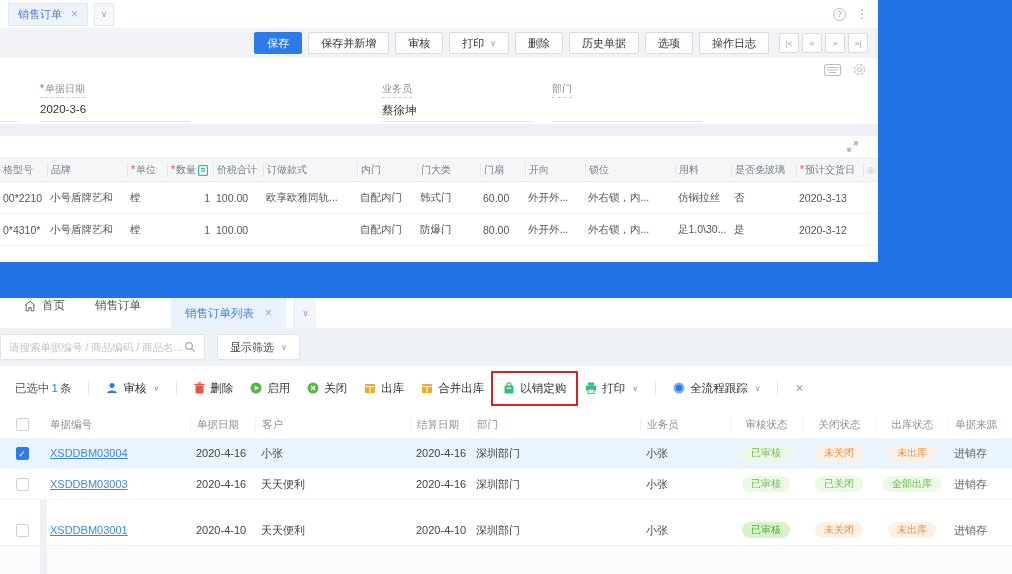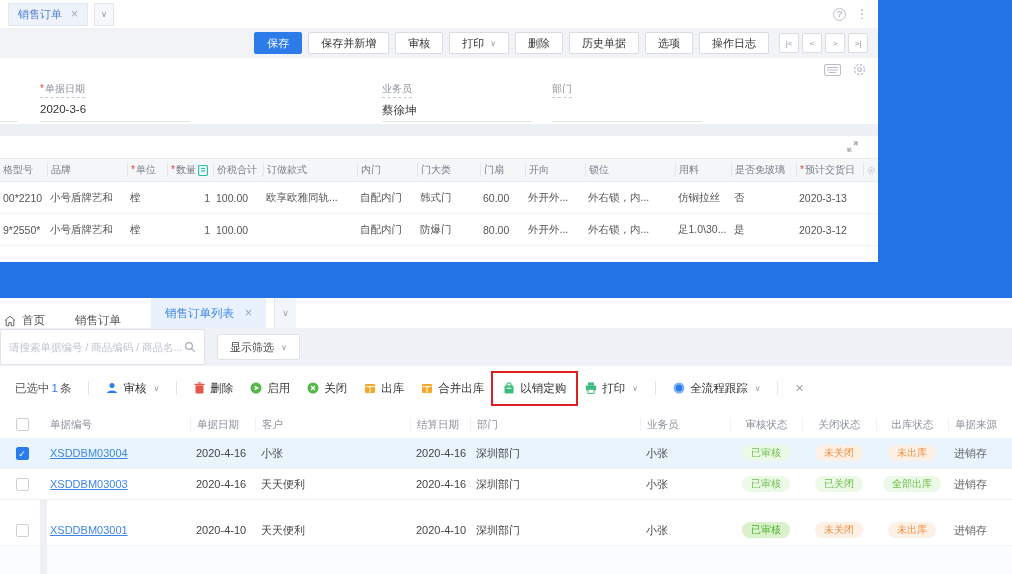--- a/index.html
+++ b/index.html
@@ -49,30 +49,30 @@
   .tt-cell { padding: 0 3px; white-space: nowrap; overflow: hidden; }
   .tw-thead .tt-cell { border-left: 1px solid #e3e6ea; height: 14px; line-height: 14px; display: flex; align-items: center; }
   .tw-thead .tt-cell:first-child { border-left: none; }
   .tw-row { height: 32px; align-items: center; font-size: 10.5px; color: #555; border-bottom: 1px solid #f2f3f5; }
   .num { text-align: right; display: block; }
   .qty-ic { margin-left: 2px; flex: none; }
 
   
   .win-bottom { position: absolute; left: 0; top: 298px; width: 1012px; height: 276px; background: #fff; }
 
-  .bw-tabs { height: 30px; display: flex; align-items: flex-end; padding-left: 4px; background: #fff; }
+  .bw-tabs { height: 30px; display: flex; align-items: flex-start; padding-left: 24px; background: #fff; }
   .bw-tab { display: flex; align-items: center; gap: 6px; font-size: 11.5px; color: #555; margin-right: 30px; cursor: pointer; }
   .bw-tab-active { height: 30px; background: #e8f1fd; color: #3d86e8; display: flex; align-items: center;
                    gap: 11px; padding: 0 14px; font-size: 11.5px; margin-right: 0; cursor: pointer; }
   .bw-tab-active .x { color: #8aa6c9; font-size: 12px; }
   .bw-caret-chip { height: 30px; width: 22px; background: #f2f5f9; border-left: 1px solid #e4e8ee; color: #98a0ac;
                    font-size: 9px; display: flex; align-items: center; justify-content: center; margin-left: 8px; }
 
   .bw-filter { height: 38px; background: #eef1f5; display: flex; align-items: center; gap: 12px; }
-  .searchbox { width: 205px; height: 36px; background: #fff; border: 1px solid #e0e3e8; border-radius: 2px;
+  .searchbox { width: 205px; height: 26px; background: #fff; border: 1px solid #e0e3e8; border-radius: 2px;
                display: flex; align-items: center; padding: 0 8px; }
   .searchbox input { border: none; outline: none; flex: 1; font-size: 10.5px; color: #333; background: transparent;
                      font-family: "Liberation Sans", sans-serif; min-width: 0; }
   .searchbox input::placeholder { color: #c0c4cc; }
   .filter-btn { height: 26px; background: #fff; border: 1px solid #dfe2e7; border-radius: 2px; font-size: 11px;
                 color: #444; padding: 0 12px; display: flex; align-items: center; gap: 7px; cursor: pointer; }
   .filter-btn .caret { font-size: 8px; color: #999; }
 
   .bw-actions { height: 44px; display: flex; align-items: center; padding-left: 15px; font-size: 11.5px; color: #333;
                 background: #fff; }
@@ -254,21 +254,21 @@
       <div class="tt-cell">60.00</div>
       <div class="tt-cell">外开外...</div>
       <div class="tt-cell">外右锁，内...</div>
       <div class="tt-cell">仿铜拉丝</div>
       <div class="tt-cell">否</div>
       <div class="tt-cell">2020-3-13</div>
       <div class="tt-cell"></div>
     </div>
 
     <div class="tt-grid tw-row">
-      <div class="tt-cell">9*2550*</div>
+      <div class="tt-cell">0*4310*</div>
       <div class="tt-cell">小号盾牌艺和</div>
       <div class="tt-cell">樘</div>
       <div class="tt-cell">
           <span class="num">1</span>
         </div>
       <div class="tt-cell">100.00</div>
       <div class="tt-cell"></div>
       <div class="tt-cell">自配内门</div>
       <div class="tt-cell">防爆门</div>
       <div class="tt-cell">80.00</div>

